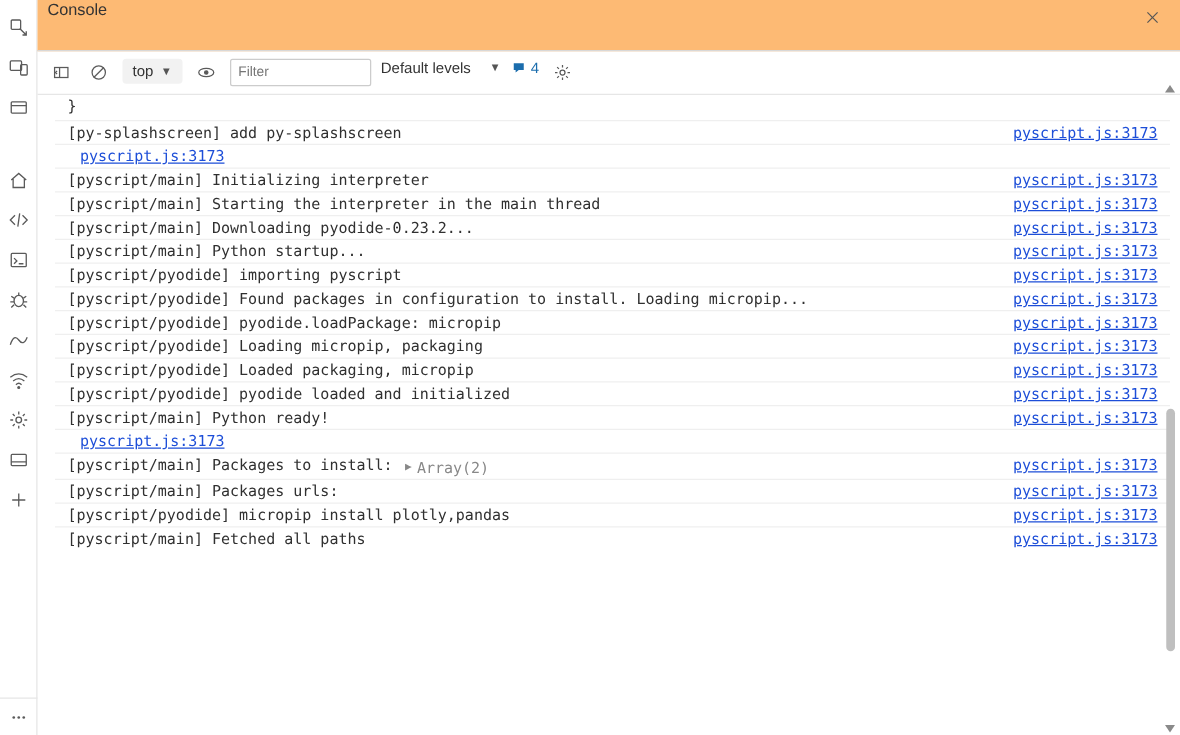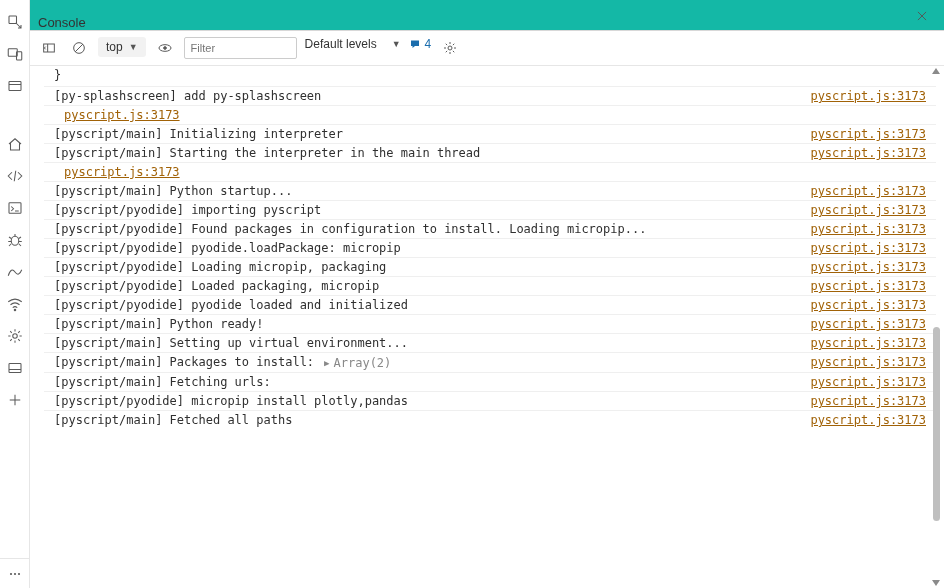--- a/index.html
+++ b/index.html
@@ -4,21 +4,21 @@
 <style>
   * { box-sizing: border-box; }
   html, body { margin:0; padding:0; height:100%; font-family: "Segoe UI", Arial, sans-serif; font-size:12px; background:#fff; color:#303030; }
   .app { display:flex; height:588px; width:944px; position:relative; overflow:hidden; }
   .activity-bar { width:30px; border-right:1px solid #e6e6e6; display:flex; flex-direction:column; background:#fff; }
   .activity-inner { flex:1; display:flex; flex-direction:column; align-items:center; padding-top:6px; }
   .actbtn { width:26px; height:26px; margin:3px 0; display:flex; align-items:center; justify-content:center; color:#5a5a5a; cursor:pointer; border-radius:3px; }
   .actbtn svg { width:18px; height:18px; stroke:#5a5a5a; fill:none; stroke-width:1.4; }
   .more-btn { width:30px; height:30px; border-top:1px solid #e6e6e6; display:flex; align-items:center; justify-content:center; color:#5a5a5a; cursor:pointer; }
   .main { flex:1; display:flex; flex-direction:column; min-width:0; }
-  .header { height:31px; background:#14b8a6; border-bottom:1px solid #d8d8d8; display:flex; align-items:flex-end; padding:0 8px; }
+  .header { height:41px; background:#fdba74; border-bottom:1px solid #d8d8d8; display:flex; align-items:flex-start; padding:0 8px; }
   .header-title { font-size:13px; color:#333; }
   .header-spacer { flex:1; }
   .close-btn { width:28px; height:28px; display:flex; align-items:center; justify-content:center; cursor:pointer; }
   .close-btn svg { width:14px; height:14px; stroke:#555; stroke-width:1.6; }
   .toolbar { display:flex; align-items:flex-start; gap:8px; padding:6px 8px; border-bottom:1px solid #e6e6e6; }
   .tool-icon { width:22px; height:22px; display:flex; align-items:center; justify-content:center; cursor:pointer; }
   .tool-icon svg { width:16px; height:16px; stroke:#5a5a5a; fill:none; stroke-width:1.5; }
   .context-select { background:#f2f2f2; border-radius:3px; padding:3px 8px; display:flex; align-items:center; gap:6px; cursor:pointer; font-size:12px; color:#333; }
   .context-select .tri { font-size:9px; color:#555; }
   .filter-input { height:22px; width:113px; border:1px solid #ccc; border-radius:2px; padding:2px 6px; font-size:11px; outline:none; }
@@ -27,21 +27,21 @@
   .chat-icon { width:12px; height:12px; }
   .issues-count { color:#1b6dad; font-size:12px; }
   .log-area { flex:1; overflow:auto; position:relative; font-family: Menlo, Consolas, monospace; font-size:12px; }
   .log-body { padding:0 8px 4px 14px; }
   .precode { font-family: Menlo, Consolas, monospace; font-size:12px; white-space:pre; padding:2px 10px 4px 10px; color:#303030; }
   .row { display:flex; align-items:flex-start; padding:0 10px; border-top:1px solid #efefef; font-family: Menlo, Consolas, monospace; font-size:12px; line-height:18px; }
   .row:first-of-type { border-top:1px solid #efefef; }
   .msg { flex:1; white-space:pre-wrap; color:#303030; }
   .inline-obj { color:#888; margin-left:10px; display:inline-flex; align-items:center; }
   .inline-obj .tri-right { font-size:9px; margin-right:4px; color:#888; }
-  .src { color:#a16207; text-decoration:underline; cursor:pointer; white-space:nowrap; margin-left:10px; }
+  .src { color:#1d4ed8; text-decoration:underline; cursor:pointer; white-space:nowrap; margin-left:10px; }
   .sb-top-tri { position:absolute; right:4px; top:68px; width:0;height:0;border-left:4px solid transparent;border-right:4px solid transparent;border-bottom:6px solid #8a8a8a; }
   .sb-bot-tri { position:absolute; right:4px; bottom:2px; width:0;height:0;border-left:4px solid transparent;border-right:4px solid transparent;border-top:6px solid #8a8a8a; }
   .sb-thumb { position:absolute; right:4px; top:327px; width:7px; height:194px; background:#bfbfbf; border-radius:4px; }
 </style>
 </head>
 <body>
 
 <div class="app">
   <div class="activity-bar">
     <div class="activity-inner">
@@ -193,20 +193,21 @@
             </div>
             <div class="row">
               <span class="msg">[pyscript/main] Initializing interpreter</span>
               <a class="src">pyscript.js:3173</a>
             </div>
             <div class="row">
               <span class="msg">[pyscript/main] Starting the interpreter in the main thread</span>
               <a class="src">pyscript.js:3173</a>
             </div>
             <div class="row">
+              <span class="msg">[pyscript/main] Downloading pyodide-0.23.2...</span>
               <a class="src">pyscript.js:3173</a>
             </div>
             <div class="row">
               <span class="msg">[pyscript/main] Python startup...</span>
               <a class="src">pyscript.js:3173</a>
             </div>
             <div class="row">
               <span class="msg">[pyscript/pyodide] importing pyscript</span>
               <a class="src">pyscript.js:3173</a>
             </div>
@@ -228,29 +229,28 @@
             </div>
             <div class="row">
               <span class="msg">[pyscript/pyodide] pyodide loaded and initialized</span>
               <a class="src">pyscript.js:3173</a>
             </div>
             <div class="row">
               <span class="msg">[pyscript/main] Python ready!</span>
               <a class="src">pyscript.js:3173</a>
             </div>
             <div class="row">
-              <span class="msg">[pyscript/main] Setting up virtual environment...</span>
               <a class="src">pyscript.js:3173</a>
             </div>
             <div class="row">
               <span class="msg">[pyscript/main] Packages to install:<span class="inline-obj"><span class="tri-right">▶</span><span>Array(2)</span></span></span>
               <a class="src">pyscript.js:3173</a>
             </div>
             <div class="row">
-              <span class="msg">[pyscript/main] Fetching urls:</span>
+              <span class="msg">[pyscript/main] Packages urls:</span>
               <a class="src">pyscript.js:3173</a>
             </div>
             <div class="row">
               <span class="msg">[pyscript/pyodide] micropip install plotly,pandas</span>
               <a class="src">pyscript.js:3173</a>
             </div>
             <div class="row">
               <span class="msg">[pyscript/main] Fetched all paths</span>
               <a class="src">pyscript.js:3173</a>
             </div>

